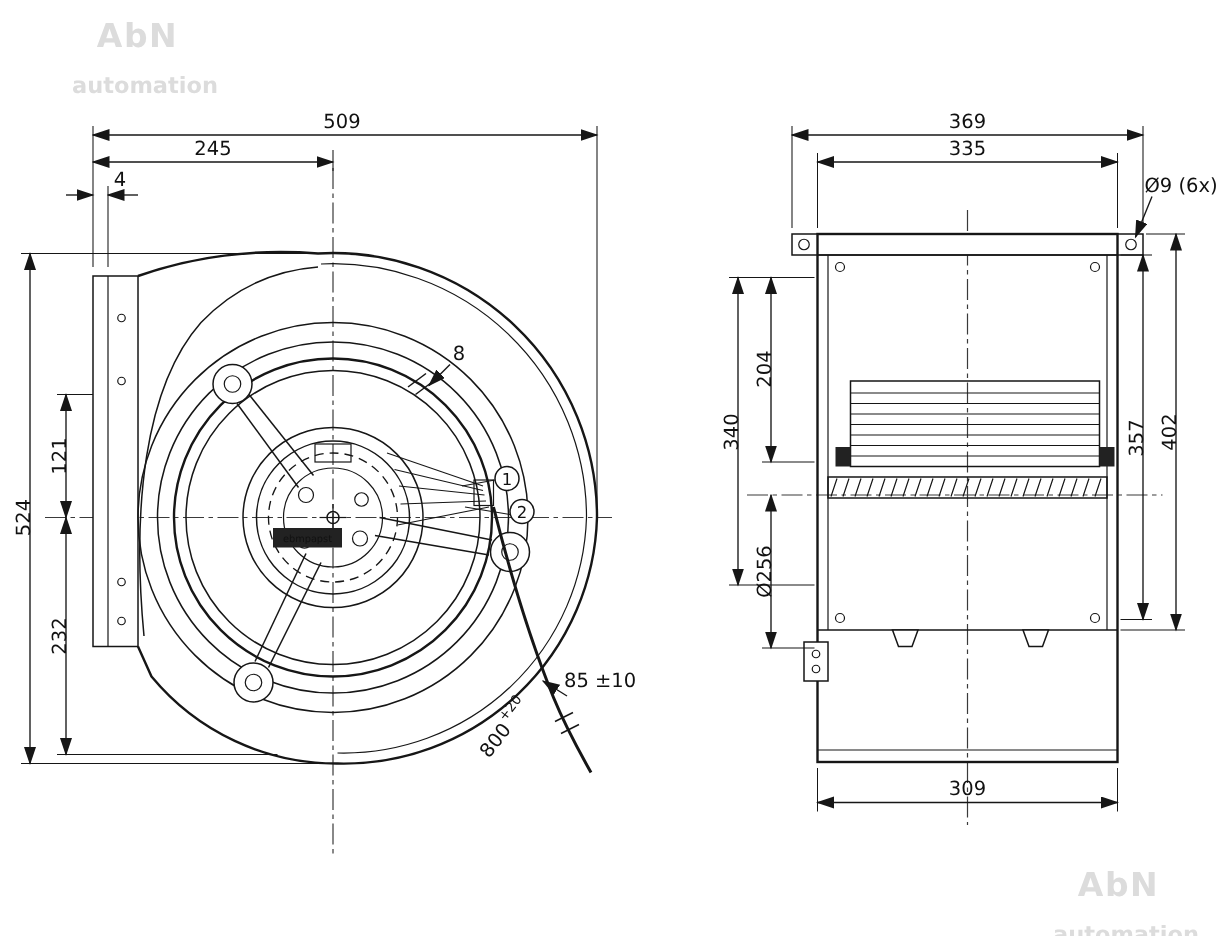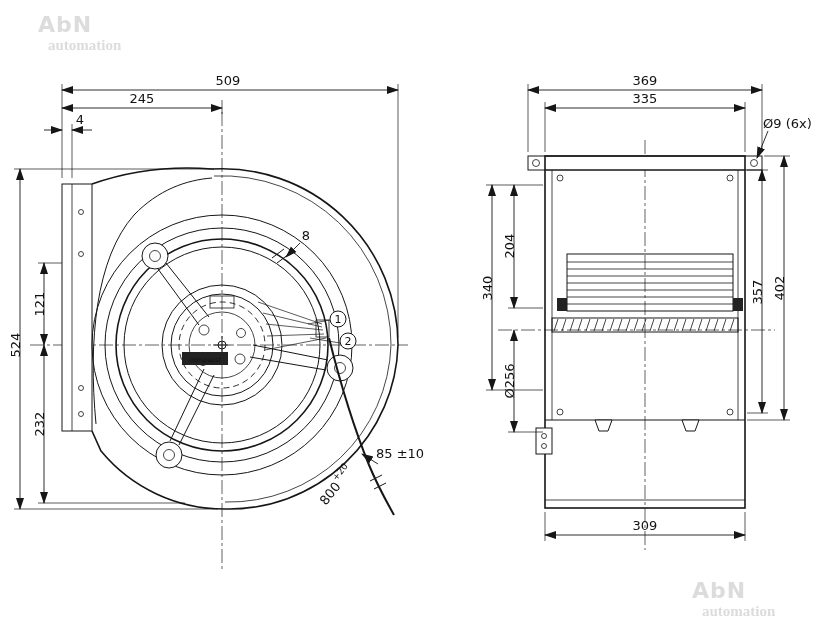--- a/index.html
+++ b/index.html
@@ -1,21 +1,21 @@
 <!DOCTYPE html>
 <html><head>
 <meta charset="utf-8">
 <style>
   html,body{margin:0;padding:0;background:#fff;}
   .canvas{position:relative;width:816px;height:624px;background:#ffffff;overflow:hidden;
-          font-family:"DejaVu Sans",sans-serif;}
+          font-family:"DejaVu Sans",sans-serif;text-align:center;}
   .canvas svg{position:absolute;left:0;top:0;}
   .wm{position:absolute;color:#dcdcdc;font-weight:bold;line-height:1;}
   .wm .b{font-size:22px;letter-spacing:1px;}
-  .wm .s{font-size:15px;margin-top:2px;padding-left:10px;font-family:Liberation Serif, serif;}
+  .wm .s{font-size:15px;margin-top:14px;padding-left:10px;}
   .s1{stroke:#161616;stroke-width:1;fill:none;}
   .s15{stroke:#161616;stroke-width:1.6;fill:none;}
   .s08{stroke:#161616;stroke-width:0.8;fill:none;}
   .diml{stroke:#161616;stroke-width:0.9;fill:none;}
   .ext{stroke:#161616;stroke-width:0.7;fill:none;}
   .cl{stroke:#3a3a3a;stroke-width:0.8;fill:none;stroke-dasharray:14 3 3 3;}
   .dash{stroke:#161616;stroke-width:0.9;fill:none;stroke-dasharray:6 4;}
   text{font-family:"DejaVu Sans",sans-serif;fill:#111;}
   text.dim{font-size:13px;}
   text.co{font-size:11px;}

